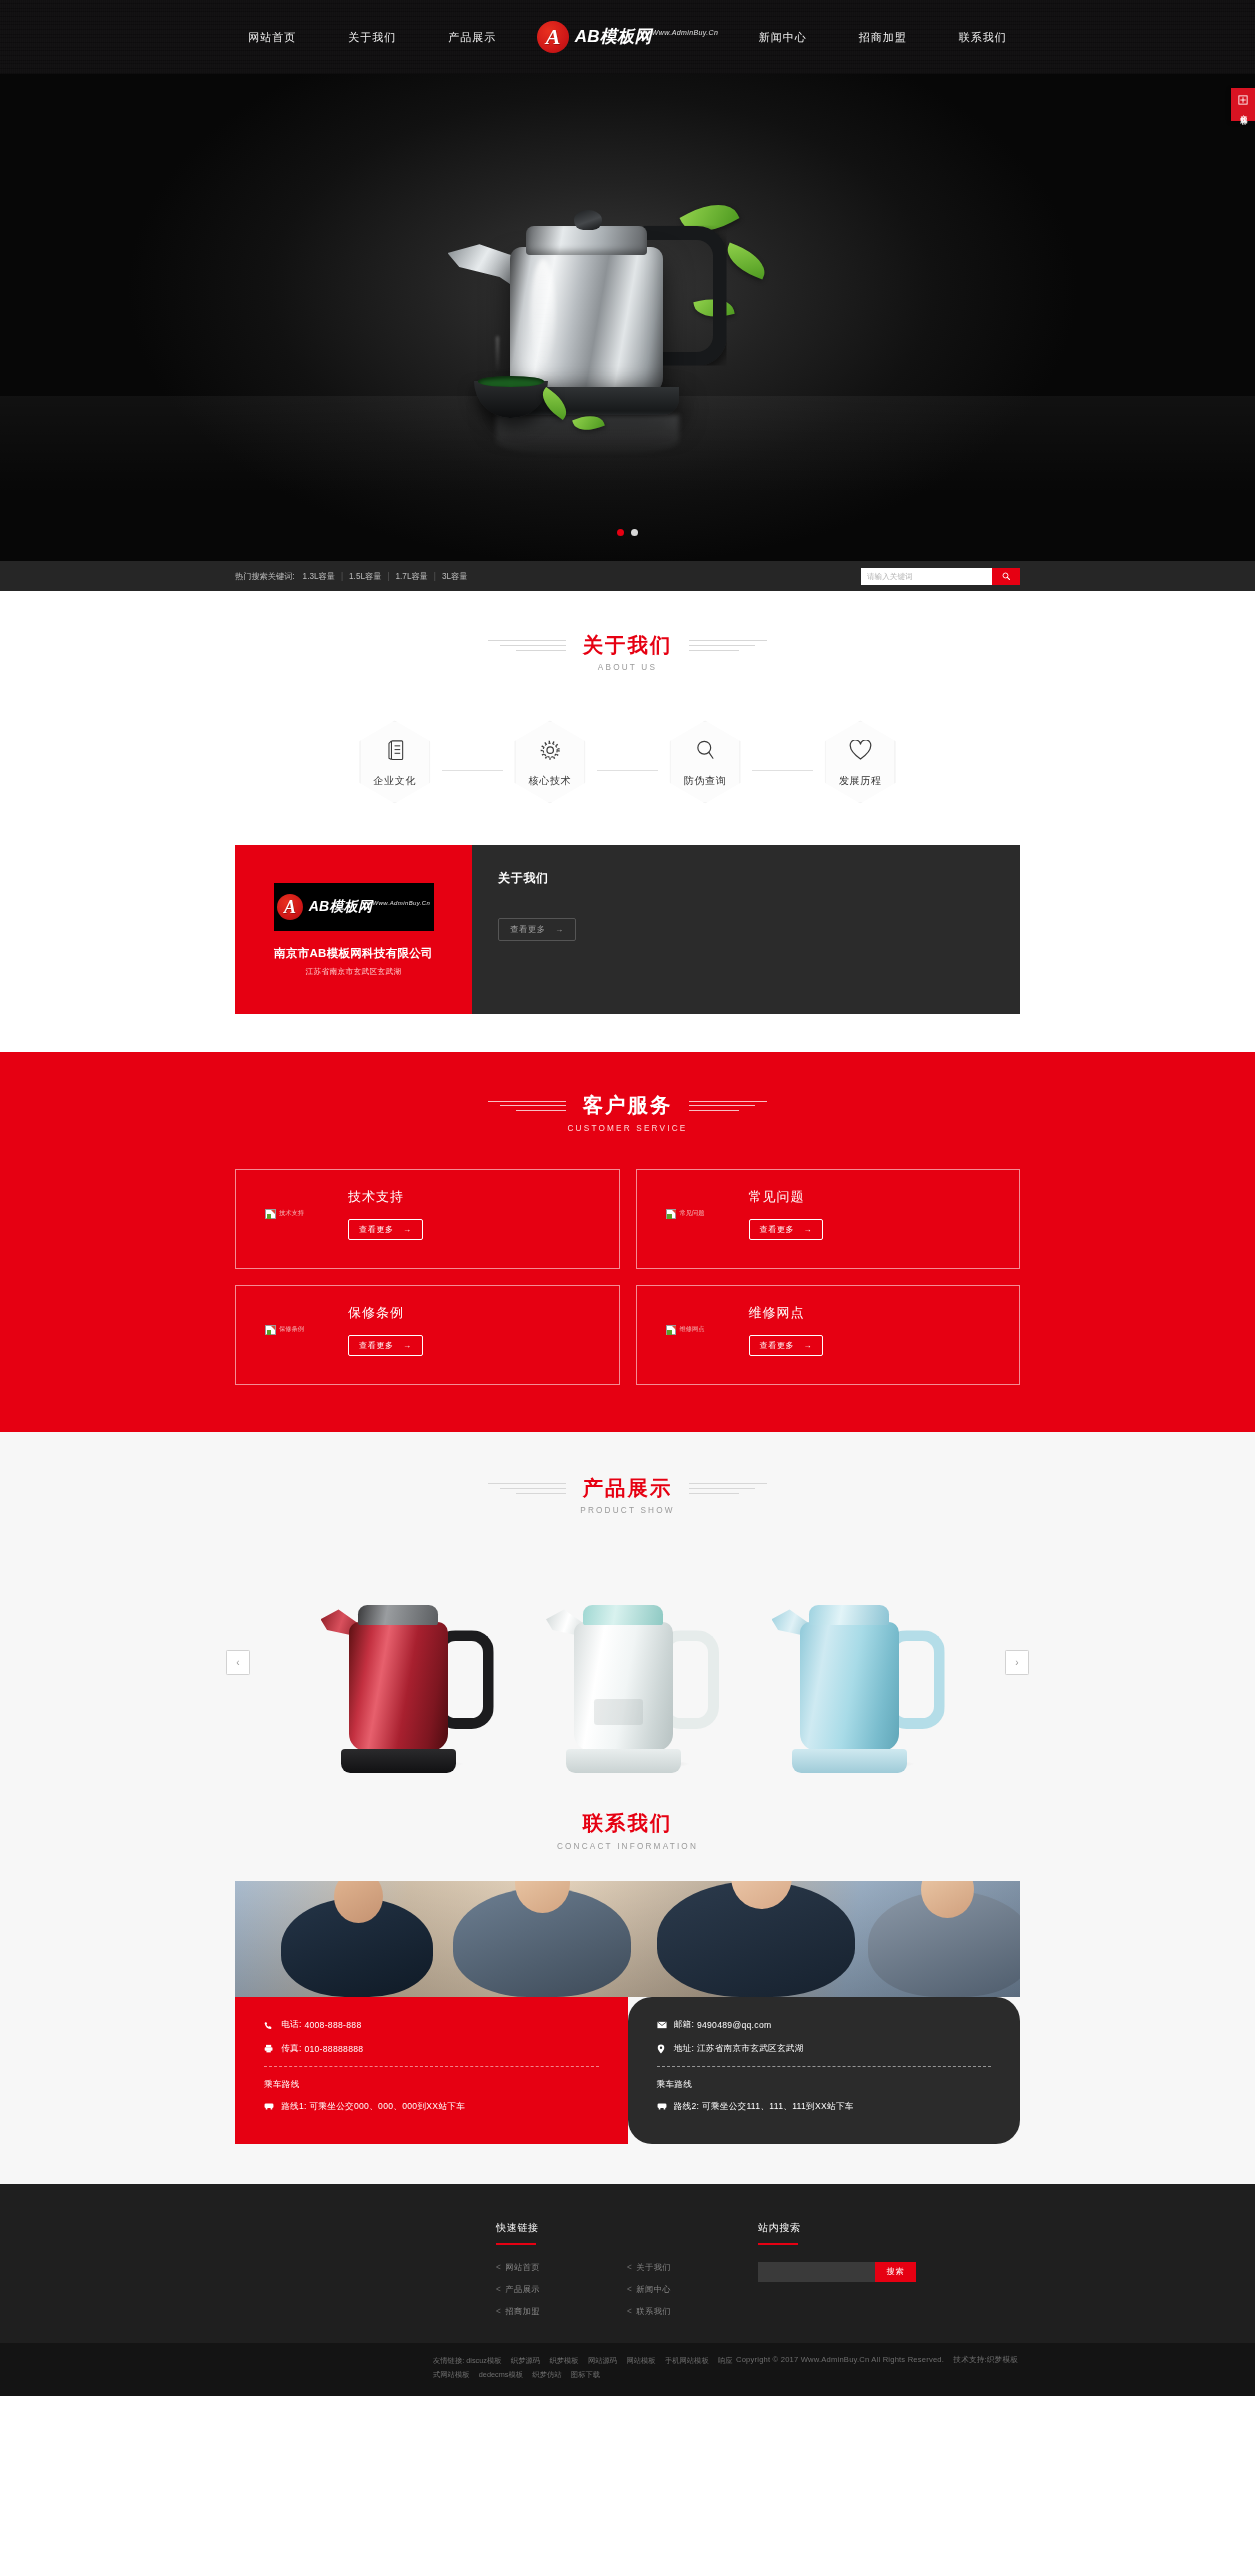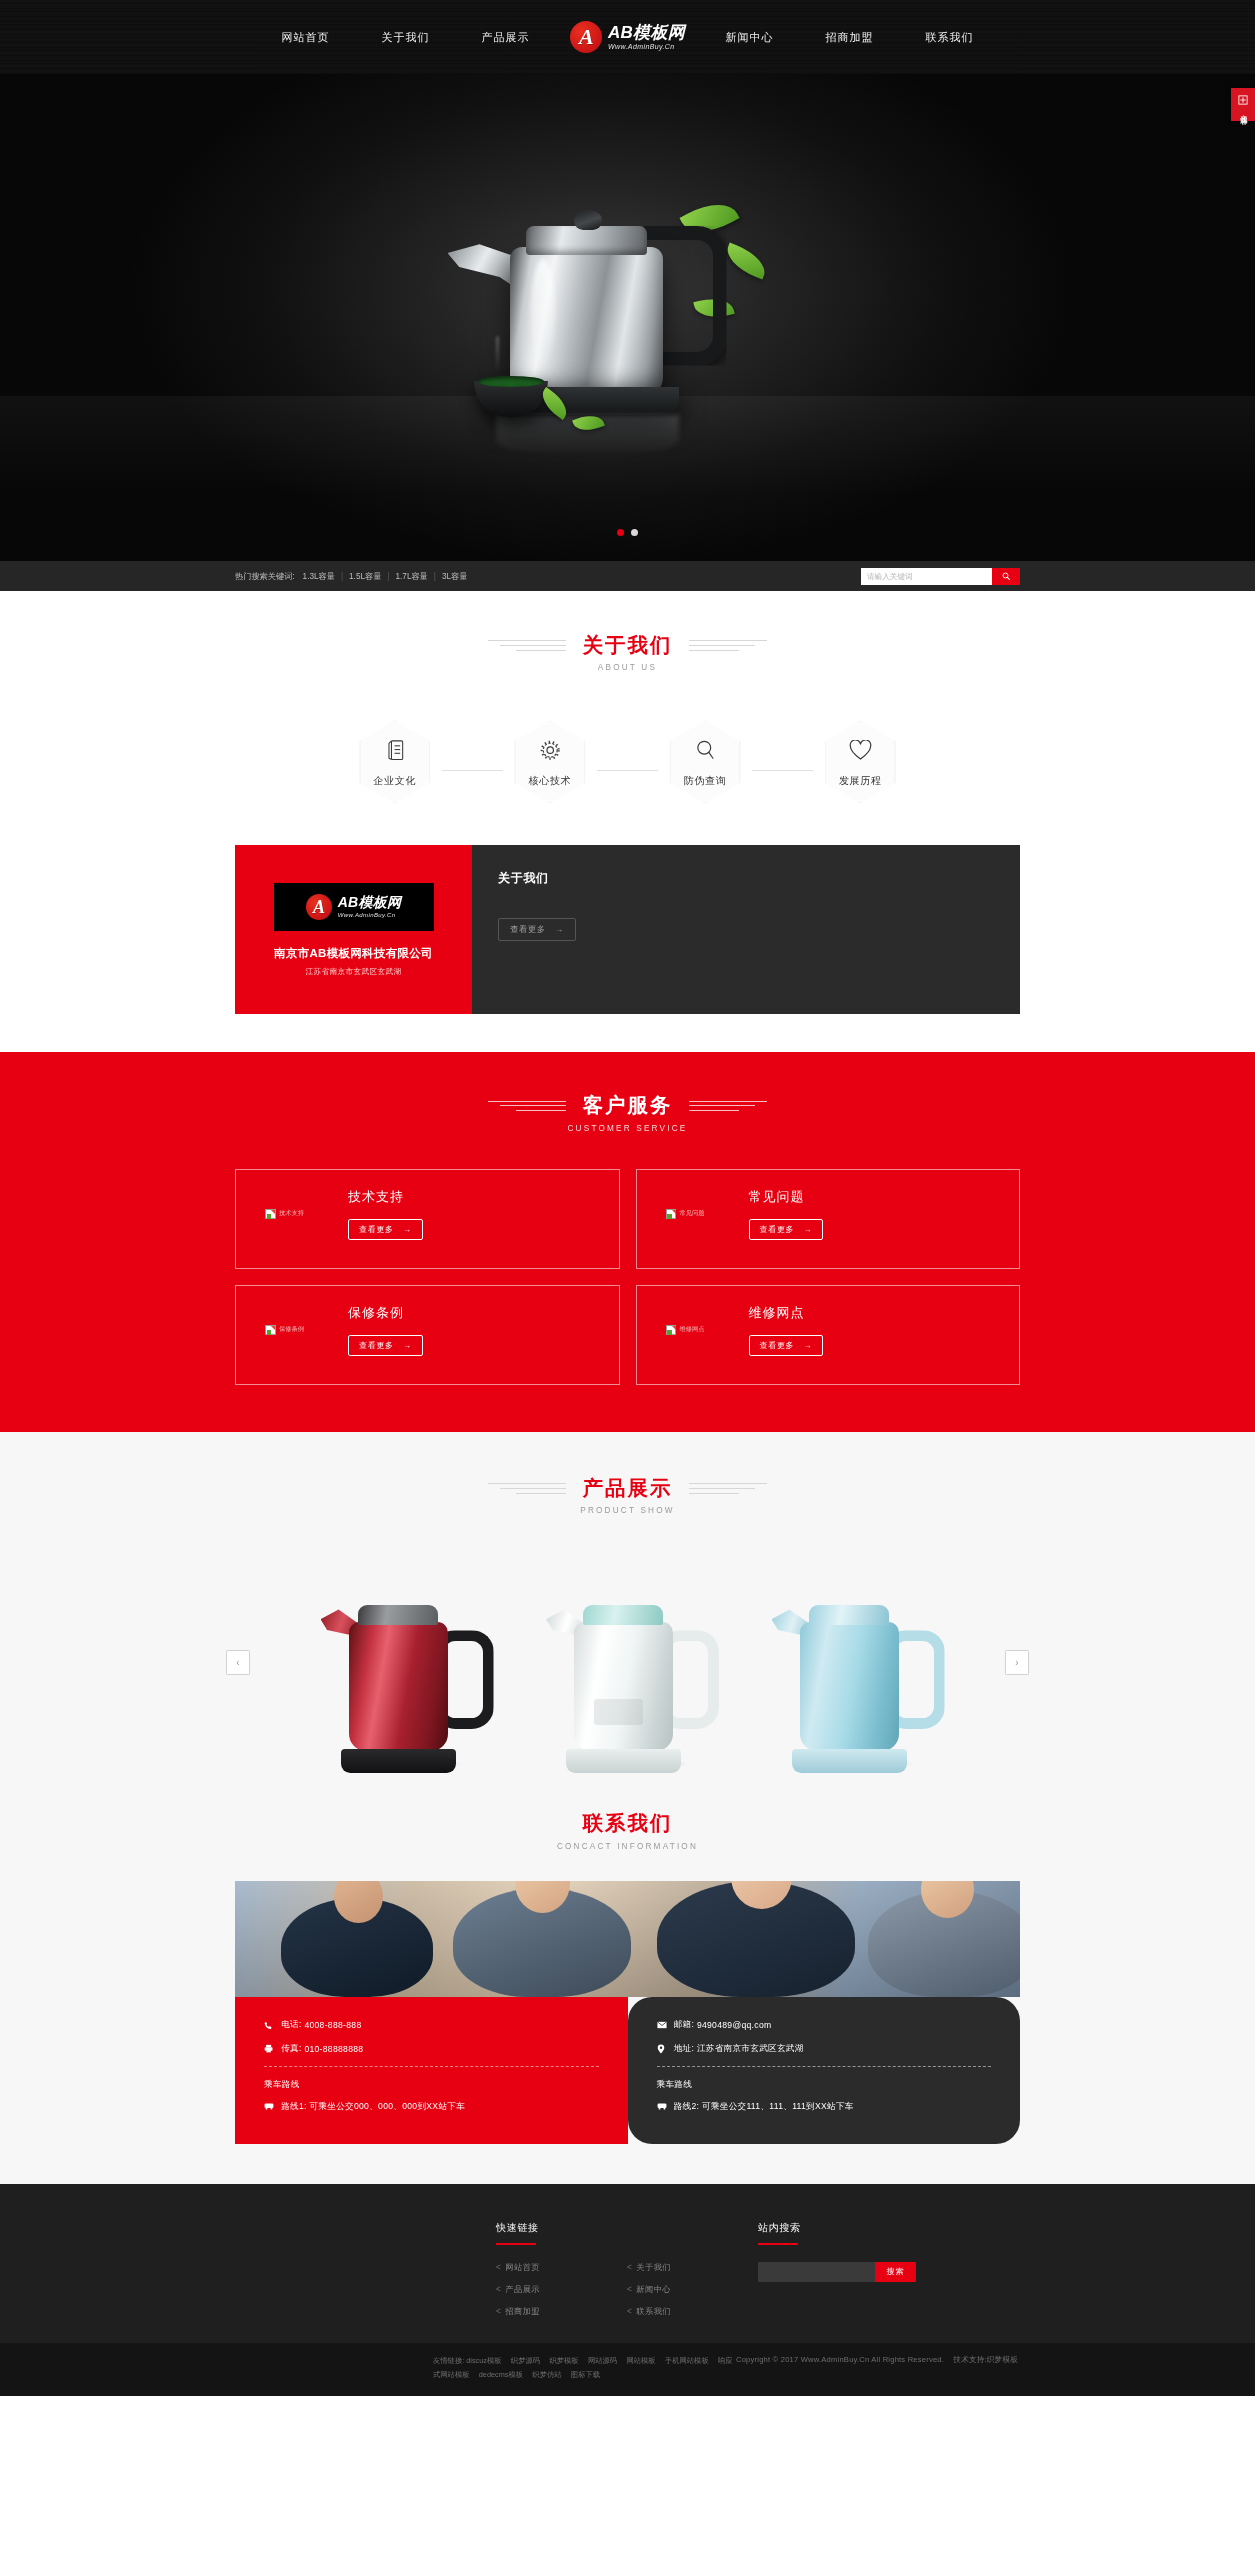--- a/index.html
+++ b/index.html
@@ -31,21 +31,21 @@
     width:32px; height:32px; border-radius:50%;
     background:radial-gradient(circle at 36% 32%, #e8301f 0%, #cf1717 62%, #ad1111 100%);
     display:flex; align-items:center; justify-content:center; margin-right:6px;
     flex:0 0 32px;
   }
   .logo-mark span {
     font-family:"Liberation Serif",serif; font-weight:bold; font-style:italic;
     color:#fff; font-size:22px; line-height:1; letter-spacing:-0.7px;
     text-shadow:0.7px 0.7px 0 rgba(0,0,0,.25);
   }
-  .logo-text { display:flex; flex-direction:column; justify-content:center; }
+  .logo-text { display:flex; flex-direction:row; justify-content:center; }
   .logo-main {
     color:#fff; font-size:17px; font-weight:bold; font-style:italic;
     letter-spacing:0.3px; line-height:1.08; white-space:nowrap;
   }
   .logo-sub {
     color:#e3e3e3; font-size:7px; font-style:italic; letter-spacing:0.4px;
     margin-top:1.3px; white-space:nowrap;
   }
 
   

